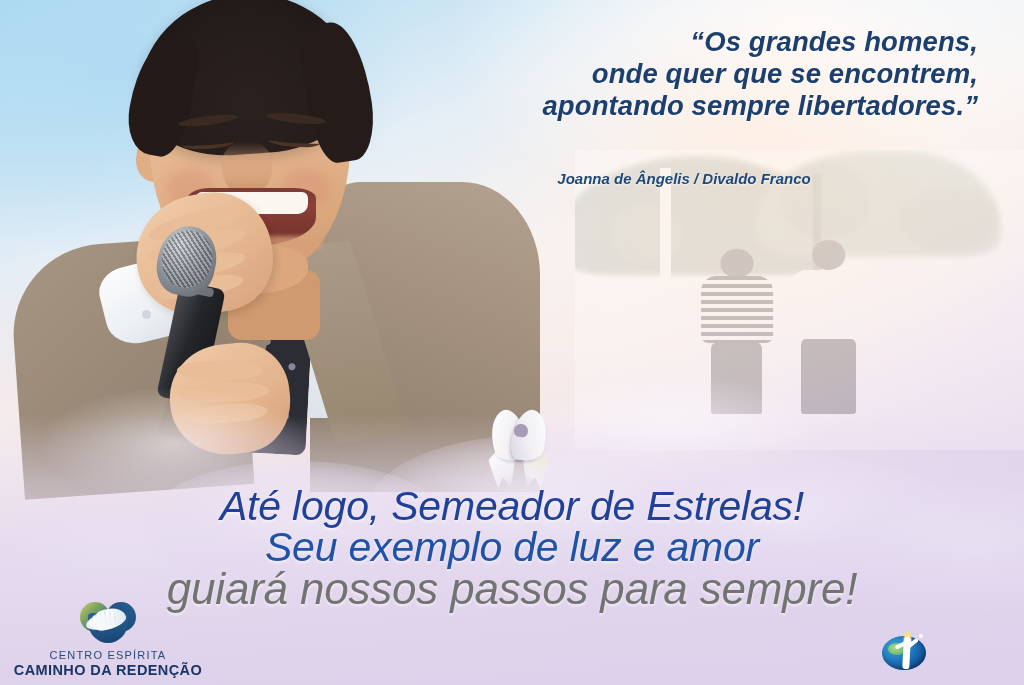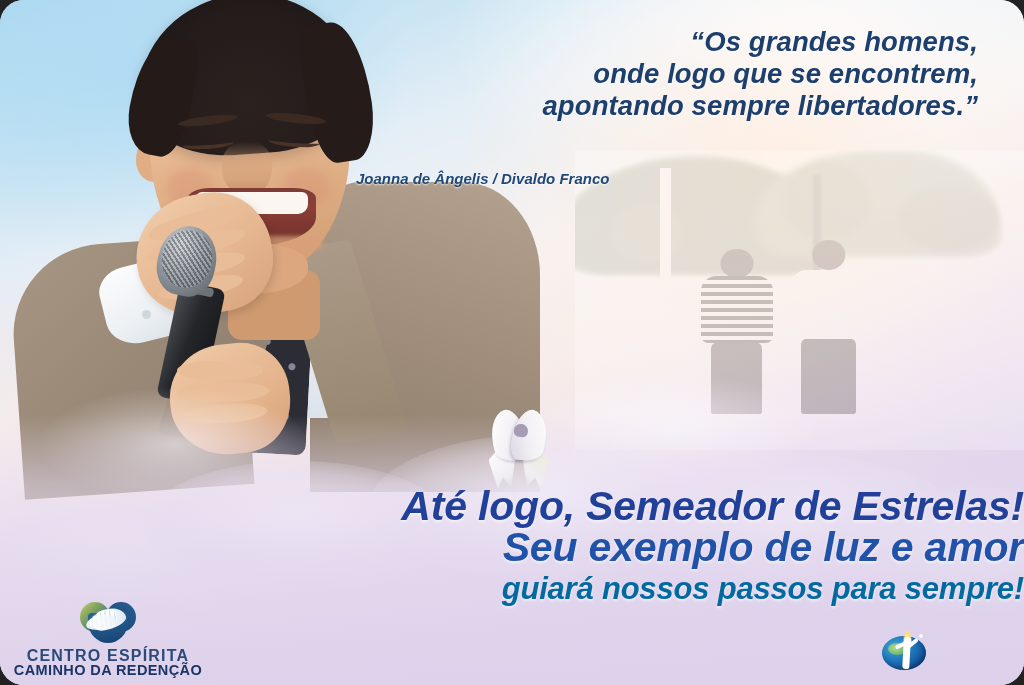--- a/index.html
+++ b/index.html
@@ -3,21 +3,20 @@
 <meta charset="utf-8">
 <style>
   html,body{margin:0;padding:0;background:#222;}
   body{font-family:"Liberation Sans",sans-serif;}
 
   #poster{
     position:relative;
     width:1024px;height:685px;
     overflow:hidden;
     background:#eef2f8;
-    border-radius:24px;
   }
 
   
   .bg-sky{
     position:absolute;inset:0;
     background:
       radial-gradient(ellipse 55% 45% at 78% 6%,   rgba(255,255,255,.95) 0%, rgba(255,255,255,0) 62%),
       radial-gradient(ellipse 40% 40% at 12% 10%,  rgba(176,219,243,.95) 0%, rgba(176,219,243,0) 70%),
       linear-gradient(160deg,
         #a9d8ef 0%,
@@ -160,21 +159,21 @@
     position:absolute;right:46px;top:26px;width:620px;
     text-align:right;
     color:#1d3f6e;
     font-style:italic;font-weight:bold;
     font-size:27.5px;line-height:32px;
     letter-spacing:.1px;
     text-shadow:0 1px 2px rgba(255,255,255,.85);
   }
   .quote .ql{display:block;white-space:nowrap;}
   .attrib{
-    position:absolute;right:48px;top:170px;width:620px;text-align:left;
+    position:absolute;right:30px;top:170px;width:620px;text-align:center;
     color:#1f4878;font-style:italic;font-weight:bold;font-size:15px;
     text-shadow:0 1px 2px rgba(255,255,255,.8);
   }
 
   
   .ribbon{position:absolute;left:487px;top:410px;width:66px;height:80px;}
   .rb-loopL{position:absolute;left:4px;top:0;width:34px;height:52px;
     background:linear-gradient(120deg,#ffffff 0%,#f3f1f5 55%,#ddd9e4 100%);
     border-radius:60% 40% 30% 70%/70% 50% 50% 30%;transform:rotate(-16deg);
     box-shadow:1px 2px 3px rgba(90,78,110,.28);}
@@ -188,31 +187,31 @@
     background:linear-gradient(150deg,#ffffff 0%,#efedf3 70%,#dcd8e3 100%);
     clip-path:polygon(58% 0,100% 10%,66% 100%,42% 76%,22% 100%,0 36%);
     transform:rotate(-6deg);filter:drop-shadow(1px 2px 2px rgba(90,78,110,.25));}
   .rb-tailR{position:absolute;left:32px;top:32px;width:30px;height:46px;
     background:linear-gradient(210deg,#ffffff 0%,#ecead1 0%,#f0eef4 70%,#dad6e2 100%);
     clip-path:polygon(42% 0,100% 36%,78% 100%,58% 76%,34% 100%,0 10%);
     transform:rotate(6deg);filter:drop-shadow(-1px 2px 2px rgba(90,78,110,.25));}
 
   
   .headline{
-    position:absolute;left:0;right:0;top:486px;text-align:right;
-    font-style:italic;font-weight:bold;
+    position:absolute;left:0;right:0;top:486px;text-align:center;
+    font-style:italic;font-weight:normal;
     color:#21409a;
     font-size:40px;line-height:41px;
     letter-spacing:-.2px;
     text-shadow:0 2px 3px rgba(255,255,255,.6);
   }
   .headline .hl{display:block;white-space:nowrap;}
   .headline .hl1{font-size:41px;}
   .headline .hl2{font-size:41px;color:#1f52a8;}
-  .headline .hl3{font-size:31px;color:#0369a1;}
+  .headline .hl3{font-size:44px;color:#737373;}
 
   
   .logo-left{position:absolute;left:8px;bottom:6px;width:200px;text-align:center;}
   .logo-right{position:absolute;right:10px;bottom:6px;width:220px;text-align:center;}
 
   .heartlogo{position:relative;width:56px;height:44px;margin:0 auto 5px;}
   .hl-heart{position:absolute;inset:0;}
   .hl-lobeL{position:absolute;left:0;top:2px;width:30px;height:30px;border-radius:50%;
     background:linear-gradient(135deg,#c9cf6e 0%,#7fa45f 35%,#2f6f8f 80%);}
   .hl-lobeR{position:absolute;right:0;top:2px;width:30px;height:30px;border-radius:50%;
@@ -240,21 +239,21 @@
     background:radial-gradient(ellipse at 50% 70%,#fff7cf 0%,#ffe07a 45%,rgba(255,214,90,0) 85%);
     border-radius:50% 50% 45% 45%/70% 70% 30% 30%;}
   .gl-glow{position:absolute;left:17px;top:4px;width:24px;height:24px;border-radius:50%;
     background:radial-gradient(circle,rgba(255,235,150,.75) 0%,rgba(255,230,140,0) 70%);}
   .gl-fig{position:absolute;left:24px;top:9px;width:7px;height:30px;background:#ffffff;border-radius:3px;transform:rotate(3deg);}
   .gl-head{position:absolute;left:25px;top:7px;width:7px;height:7px;border-radius:50%;background:#ffffff;}
   .gl-armL{position:absolute;left:16px;top:13px;width:13px;height:4px;background:#fff;border-radius:2px;transform:rotate(-24deg);}
   .gl-armR{position:absolute;left:28px;top:11px;width:12px;height:4px;background:#fff;border-radius:2px;transform:rotate(-40deg);}
   .gl-dot{position:absolute;left:40px;top:4px;width:4px;height:4px;border-radius:50%;background:#fff;opacity:.85;}
 
-  .logo-cap1{font-size:16px;font-weight:bold;letter-spacing:1.2px;color:#2b4a7a;line-height:13px;}
+  .logo-cap1{font-size:11px;font-weight:normal;letter-spacing:1.2px;color:#2b4a7a;line-height:13px;}
   .logo-cap2{font-size:14.5px;font-weight:bold;letter-spacing:.4px;color:#1b3566;line-height:17px;}
   .logo-capR{font-size:15px;font-weight:bold;letter-spacing:.5px;color:#1b3566;line-height:18px;}
 </style>
 </head>
 <body>
 
 <div id="poster">
 
   <div class="bg-sky"></div>
   <div class="bg-warm"></div>
@@ -343,21 +342,21 @@
     <div class="cl" style="left:36%;top:24%;width:34%;height:44%;background:radial-gradient(ellipse,rgba(255,255,255,.95) 0%,rgba(242,235,248,.45) 56%,rgba(242,235,248,0) 80%);"></div>
     <div class="cl" style="left:60%;top:30%;width:34%;height:42%;background:radial-gradient(ellipse,rgba(255,253,255,.9) 0%,rgba(240,232,247,.45) 56%,rgba(240,232,247,0) 80%);"></div>
     <div class="cl" style="left:80%;top:40%;width:30%;height:38%;background:radial-gradient(ellipse,rgba(255,255,255,.85) 0%,rgba(236,228,245,.45) 58%,rgba(236,228,245,0) 80%);"></div>
     <div class="cl" style="left:4%;top:10%;width:26%;height:34%;background:radial-gradient(ellipse,rgba(250,246,252,.6) 0%,rgba(232,222,242,0) 72%);"></div>
     <div class="cl" style="left:52%;top:6%;width:28%;height:34%;background:radial-gradient(ellipse,rgba(252,250,254,.6) 0%,rgba(234,226,244,0) 72%);"></div>
     <div class="cloudfade"></div>
   </div>
 
   <div class="quote">
     <span class="ql">“Os grandes homens,</span>
-    <span class="ql">onde logo que se encontrem,</span>
+    <span class="ql">onde quer que se encontrem,</span>
     <span class="ql">apontando sempre libertadores.”</span>
   </div>
   <div class="attrib">Joanna de Ângelis / Divaldo Franco</div>
 
   <div class="ribbon">
     <div class="rb-tailL"></div>
     <div class="rb-tailR"></div>
     <div class="rb-loopL"></div>
     <div class="rb-loopR"></div>
     <div class="rb-hole"></div>

